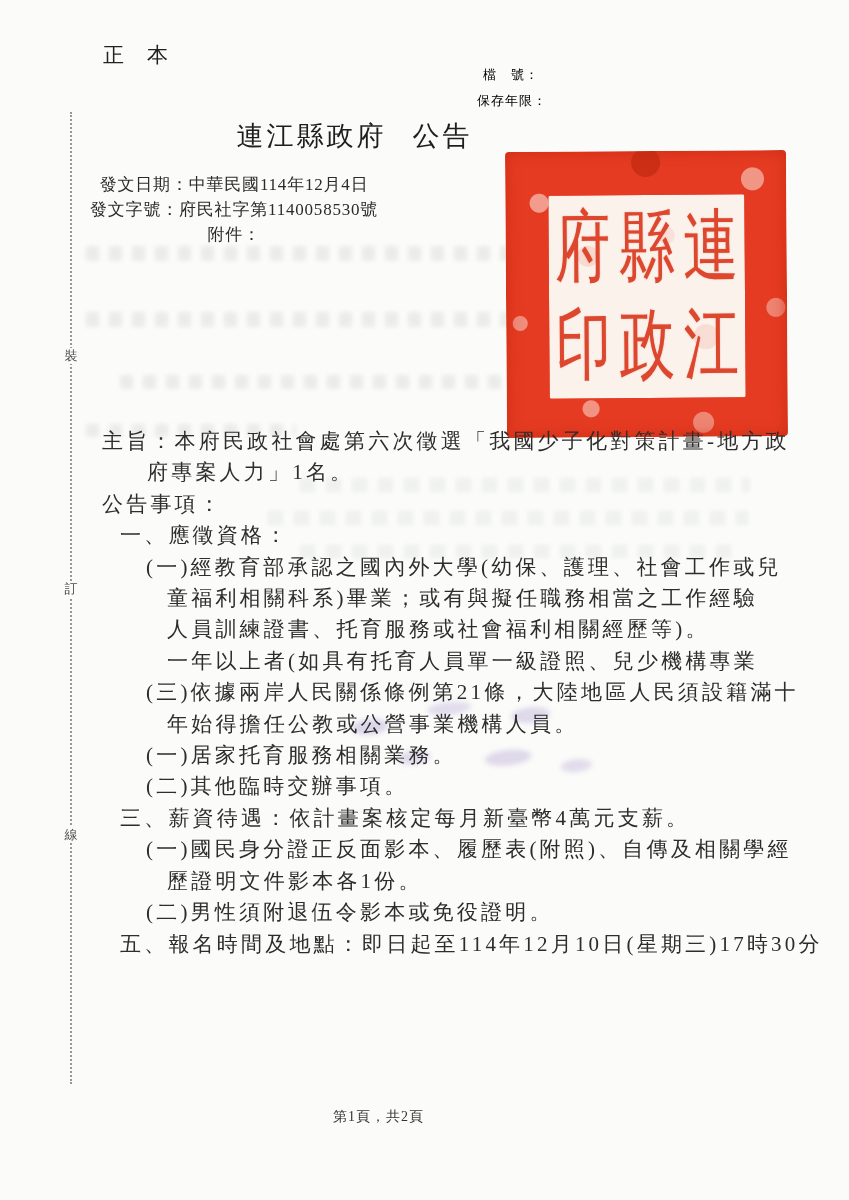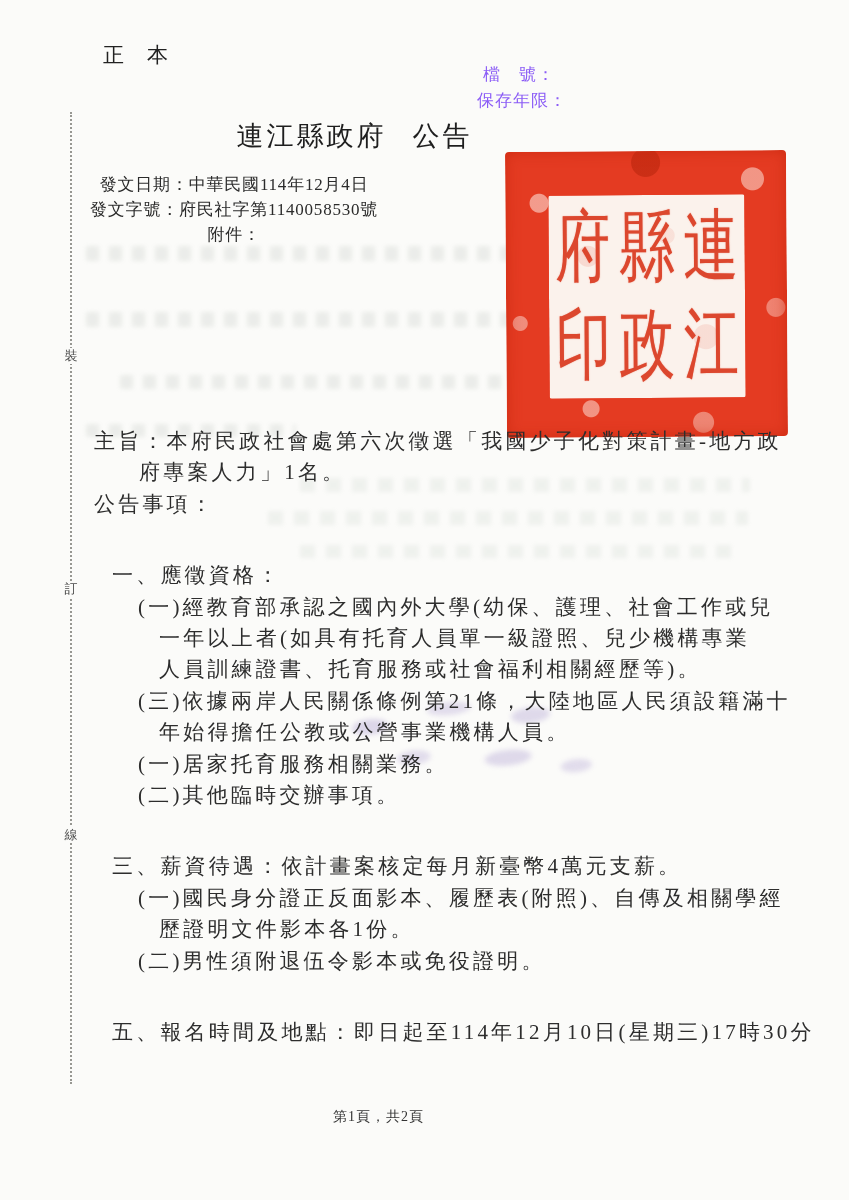--- a/index.html
+++ b/index.html
@@ -12,21 +12,21 @@
     color:#2e2e2e;
     overflow:hidden;
   }
 
   
   .copy-label {
     position:absolute; left:103px; top:41px;
     font-size:21px; letter-spacing:1px; color:#222;
     white-space:nowrap;
   }
-  .archive-box { position:absolute; left:477px; top:62px; font-size:17px; color:#8b5cf6; }
+  .archive-box { position:absolute; left:477px; top:62px; font-size:13px; color:#000000; }
   .archive-box .row { line-height:26px; white-space:nowrap; letter-spacing:1px; }
   .archive-box .row.file { padding-left:6px; }
 
   .doc-title {
     position:absolute; left:0; top:118px; width:709px;
     text-align:center; font-size:27px; color:#1e1e1e;
     letter-spacing:3px; white-space:nowrap;
   }
   .doc-title .gap { display:inline-block; width:26px; }
 
@@ -79,28 +79,28 @@
   .seal-col { flex:1; display:flex; flex-direction:column; }
   .seal-char {
     flex:1; display:flex; align-items:center; justify-content:center;
     font-size:54px; color:#dc472e; font-weight:400;
     transform:scaleY(1.45) scaleX(1.02);
     text-shadow:0 0 1px rgba(220,70,45,.6);
   }
 
   
   .body-text {
-    position:absolute; left:94px; top:426px; width:700px;
+    position:absolute; left:102px; top:426px; width:700px;
     font-size:21px; line-height:31.4px; letter-spacing:3.2px;
     color:#2d2d2d;
   }
   .body-text .line { white-space:nowrap; }
   .line.l0  { margin-left:0; }
   .line.l0c { margin-left:45px; }
-  .line.l1  { margin-left:18px;margin-top:40px; }
+  .line.l1  { margin-left:18px; }
   .line.l2  { margin-left:44px; }
   .line.l2c { margin-left:65px; }
 
   
   .page-footer {
     position:absolute; left:0; top:1108px; width:757px; text-align:center;
     font-size:14px; letter-spacing:1px; color:#333;
   }
 
   
@@ -181,22 +181,23 @@
   </div>
 </div>
 
 <div class="body-text">
 
 <div class="line l0">主旨：本府民政社會處第六次徵選「我國少子化對策計畫-地方政</div>
     <div class="line l0c">府專案人力」1名。</div>
     <div class="line l0">公告事項：</div>
     <div class="line l1">一、應徵資格：</div>
     <div class="line l2">(一)經教育部承認之國內外大學(幼保、護理、社會工作或兒</div>
+    <div class="line l2c">童福利相關科系)畢業；或有與擬任職務相當之工作經驗</div>
+    <div class="line l2c">人員訓練證書、托育服務或社會福利相關經歷等)。</div>
     <div class="line l2c">一年以上者(如具有托育人員單一級證照、兒少機構專業</div>
-    <div class="line l2c">人員訓練證書、托育服務或社會福利相關經歷等)。</div>
     <div class="line l2">(三)依據兩岸人民關係條例第21條，大陸地區人民須設籍滿十</div>
     <div class="line l2c">年始得擔任公教或公營事業機構人員。</div>
     <div class="line l2">(一)居家托育服務相關業務。</div>
     <div class="line l2">(二)其他臨時交辦事項。</div>
     <div class="line l1">三、薪資待遇：依計畫案核定每月新臺幣4萬元支薪。</div>
     <div class="line l2">(一)國民身分證正反面影本、履歷表(附照)、自傳及相關學經</div>
     <div class="line l2c">歷證明文件影本各1份。</div>
     <div class="line l2">(二)男性須附退伍令影本或免役證明。</div>
     <div class="line l1">五、報名時間及地點：即日起至114年12月10日(星期三)17時30分</div>
   </div>

